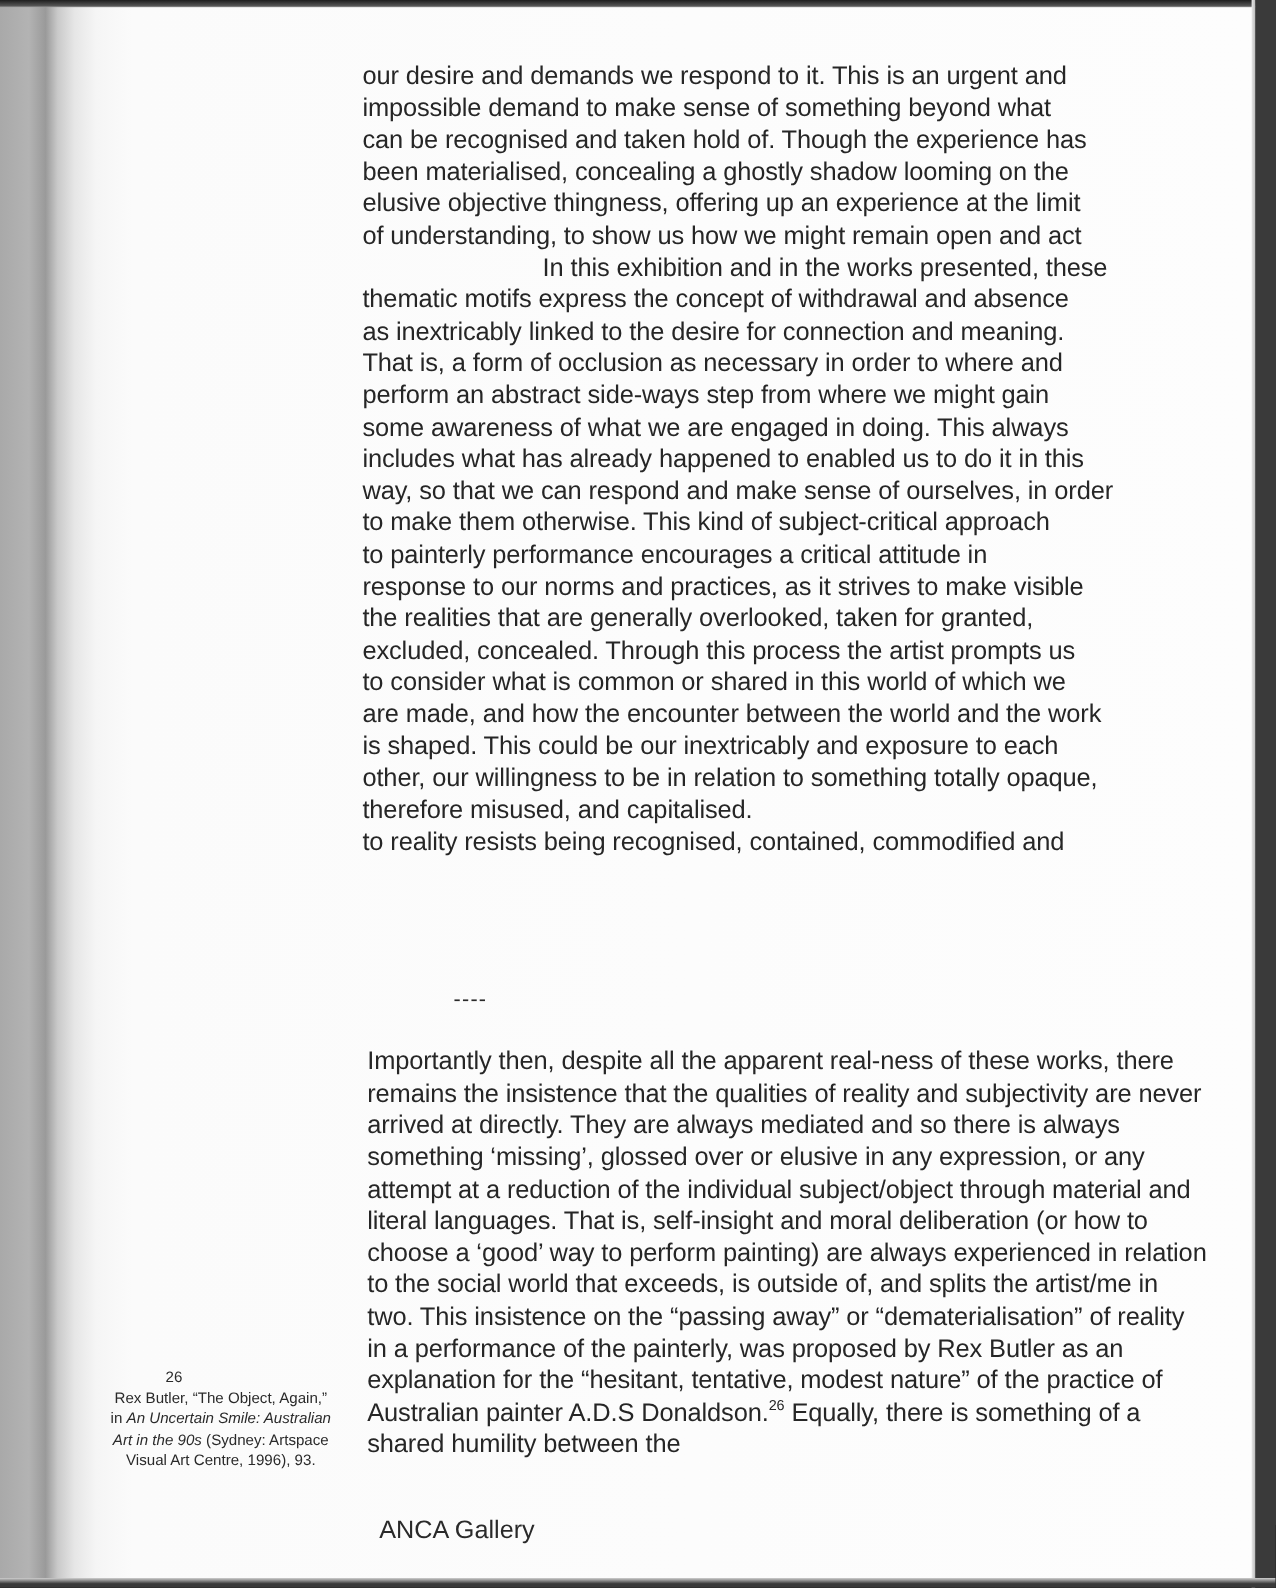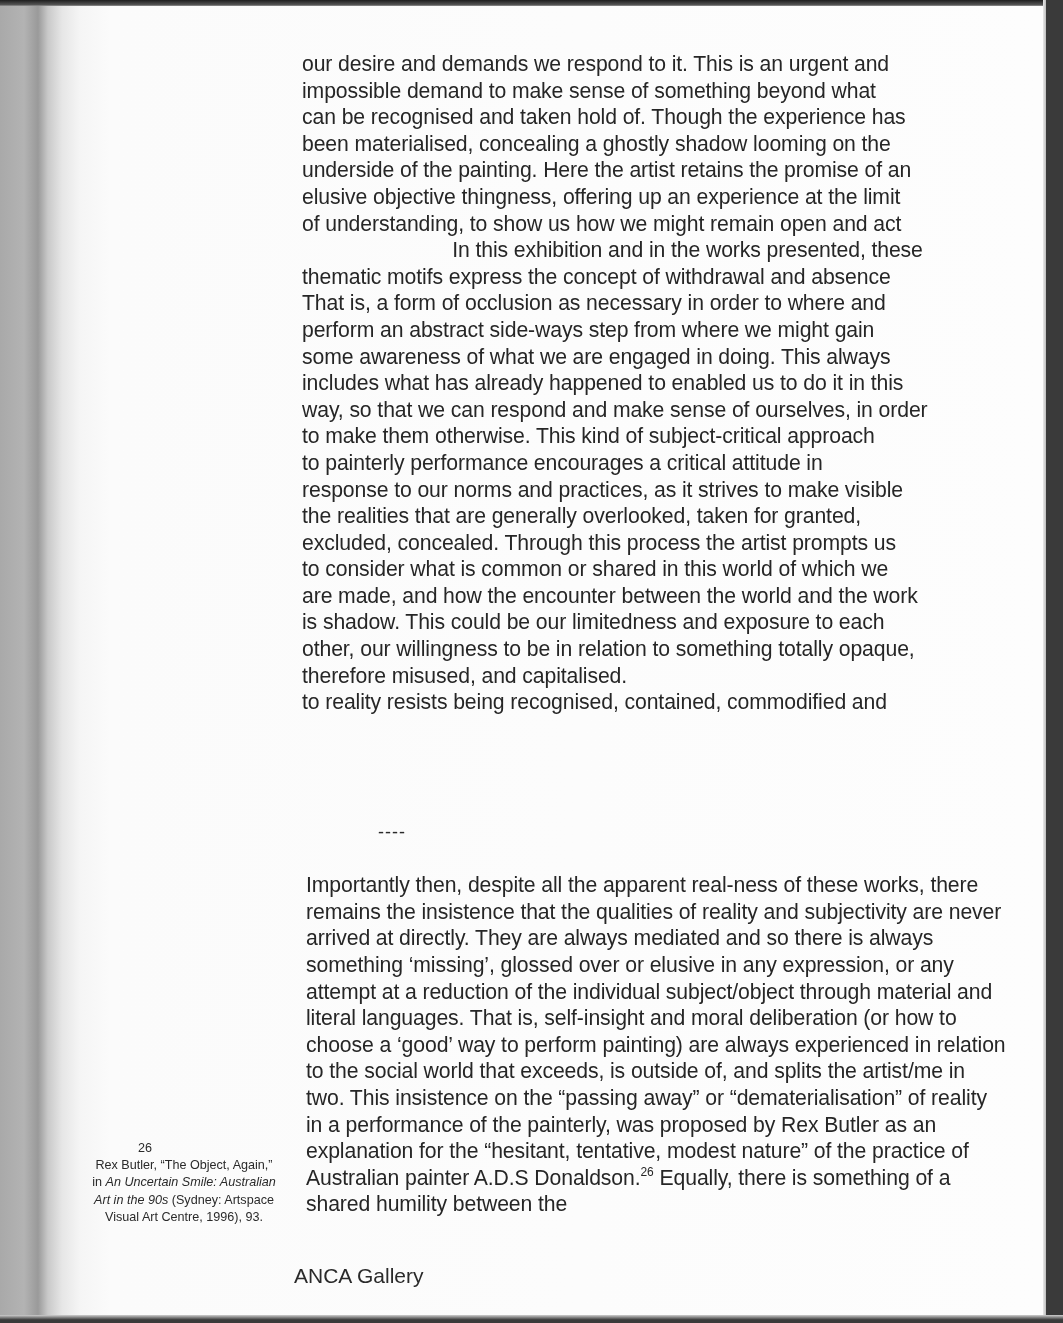--- a/index.html
+++ b/index.html
@@ -109,57 +109,57 @@
       position: absolute;
       left: 73px;
       top: 1260px;
       font-size: 19px;
       color: #2a2a2a;
       letter-spacing: -1px;
       margin-top: 48px;
     }
     .running-footer {
       position: absolute;
-      left: 294px;
+      left: 316px;
       top: 1260px;
       font-size: 21px;
       color: #2a2a2a;
     }
   </style>
 </head>
 <body>
 
 <div class="page">
 
   <div class="body-text">
     <p>
       <span class="line">our desire and demands we respond to it. This is an urgent and</span>
       <span class="line">impossible demand to make sense of something beyond what</span>
       <span class="line">can be recognised and taken hold of. Though the experience has</span>
       <span class="line">been materialised, concealing a ghostly shadow looming on the</span>
-      <span class="line">underside of the painting. Here the artist retains the promise of an</span>
       <span class="line">elusive objective thingness, offering up an experience at the limit</span>
       <span class="line">of understanding, to show us how we might remain open and act</span>
     </p>
     <p>
       <span class="line indent">In this exhibition and in the works presented, these</span>
       <span class="line">thematic motifs express the concept of withdrawal and absence</span>
+      <span class="line">as inextricably linked to the desire for connection and meaning.</span>
       <span class="line">That is, a form of occlusion as necessary in order to where and</span>
       <span class="line">perform an abstract side-ways step from where we might gain</span>
       <span class="line">some awareness of what we are engaged in doing. This always</span>
       <span class="line">includes what has already happened to enabled us to do it in this</span>
       <span class="line">way, so that we can respond and make sense of ourselves, in order</span>
       <span class="line">to make them otherwise. This kind of subject-critical approach</span>
       <span class="line">to painterly performance encourages a critical attitude in</span>
       <span class="line">response to our norms and practices, as it strives to make visible</span>
       <span class="line">the realities that are generally overlooked, taken for granted,</span>
       <span class="line">excluded, concealed. Through this process the artist prompts us</span>
       <span class="line">to consider what is common or shared in this world of which we</span>
       <span class="line">are made, and how the encounter between the world and the work</span>
-      <span class="line">is shadow. This could be our limitedness and exposure to each</span>
+      <span class="line">is shaped. This could be our inextricably and exposure to each</span>
       <span class="line">other, our willingness to be in relation to something totally opaque,</span>
       <span class="line">therefore misused, and capitalised.</span>
       <span class="line">to reality resists being recognised, contained, commodified and</span>
     </p>
   </div>
 
   <div class="separator">----</div>
 
   <div class="body-text-2">
     <p>

